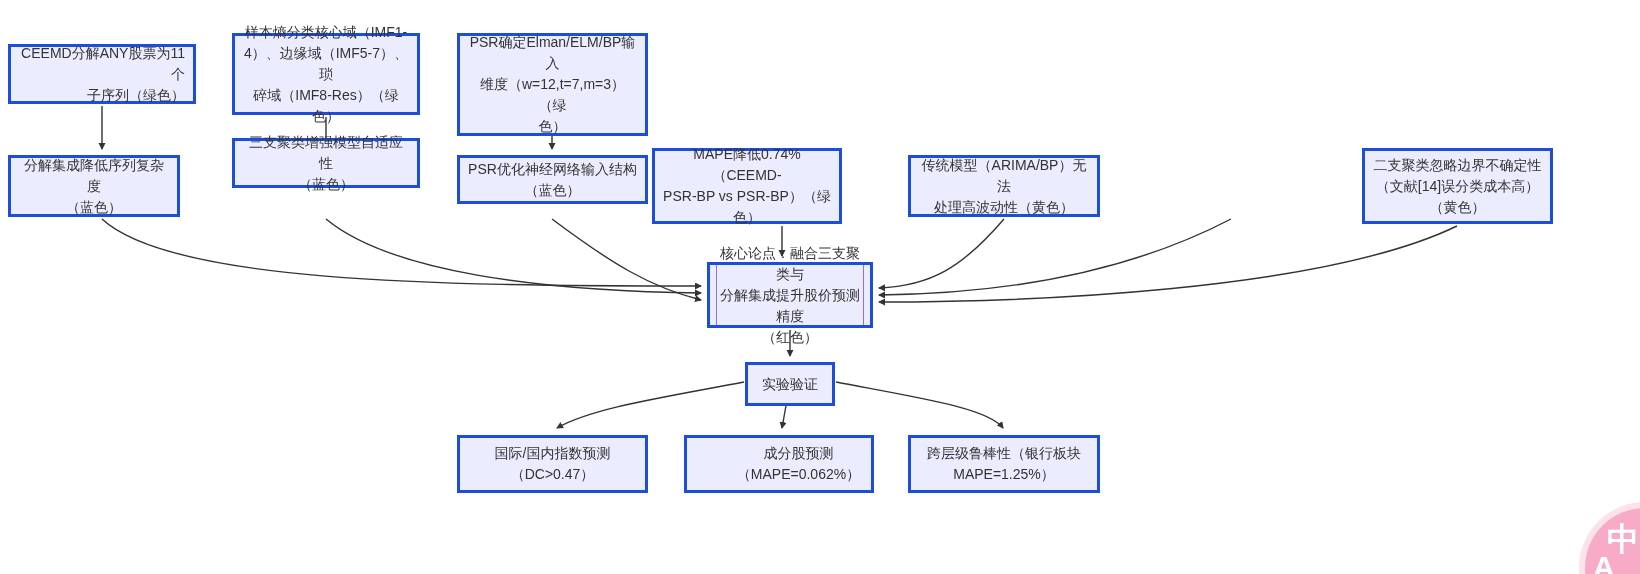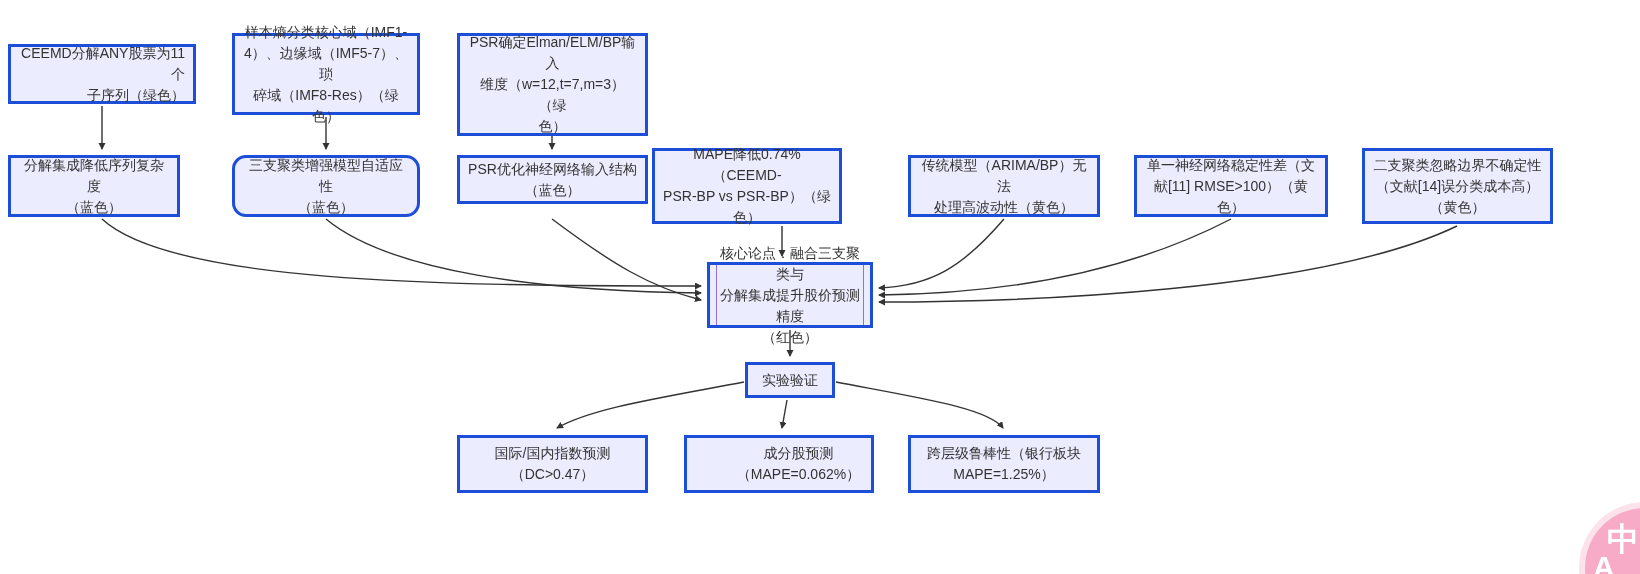--- a/index.html
+++ b/index.html
@@ -76,59 +76,55 @@
     <span>PSR确定Elman/ELM/BP输入
 维度（w=12,t=7,m=3）（绿
 色）</span>
   </div>
 
   <div class="node" style="left:8px;top:155px;width:172px;height:62px;">
     <span>分解集成降低序列复杂度
 （蓝色）</span>
   </div>
 
-  <div class="node" style="left:232px;top:155px;width:188px;height:62px;border-radius:14px;">
+  <div class="node" style="left:232px;top:138px;width:188px;height:50px;">
     <span>三支聚类增强模型自适应性
 （蓝色）</span>
   </div>
 
   <div class="node" style="left:457px;top:155px;width:191px;height:49px;">
     <span>PSR优化神经网络输入结构
 （蓝色）</span>
   </div>
 
   <div class="node" style="left:652px;top:148px;width:190px;height:76px;">
     <span>MAPE降低0.74%（CEEMD-
 PSR-BP vs PSR-BP）（绿
 色）</span>
   </div>
 
   <div class="node" style="left:908px;top:155px;width:192px;height:62px;">
     <span>传统模型（ARIMA/BP）无法
 处理高波动性（黄色）</span>
   </div>
 
-  <div class="node" style="left:1134px;top:155px;width:194px;height:62px;">
-    <span>单一神经网络稳定性差（文
-献[11] RMSE&gt;100）（黄色）</span>
-  </div>
 
   <div class="node" style="left:1362px;top:148px;width:191px;height:76px;">
     <span>二支聚类忽略边界不确定性
 （文献[14]误分类成本高）
 （黄色）</span>
   </div>
 
   <div class="node node-subroutine" style="left:707px;top:262px;width:166px;height:66px;">
     <span>核心论点：融合三支聚类与
 分解集成提升股价预测精度
 （红色）</span>
   </div>
 
-  <div class="node" style="left:745px;top:362px;width:90px;height:36px;">
+  <div class="node" style="left:745px;top:362px;width:90px;height:44px;">
     <span>实验验证</span>
   </div>
 
   <div class="node" style="left:457px;top:435px;width:191px;height:58px;">
     <span>国际/国内指数预测
 （DC&gt;0.47）</span>
   </div>
 
   <div class="node" style="left:684px;top:435px;width:190px;height:58px;padding-left:47px;">
     <span>成分股预测

